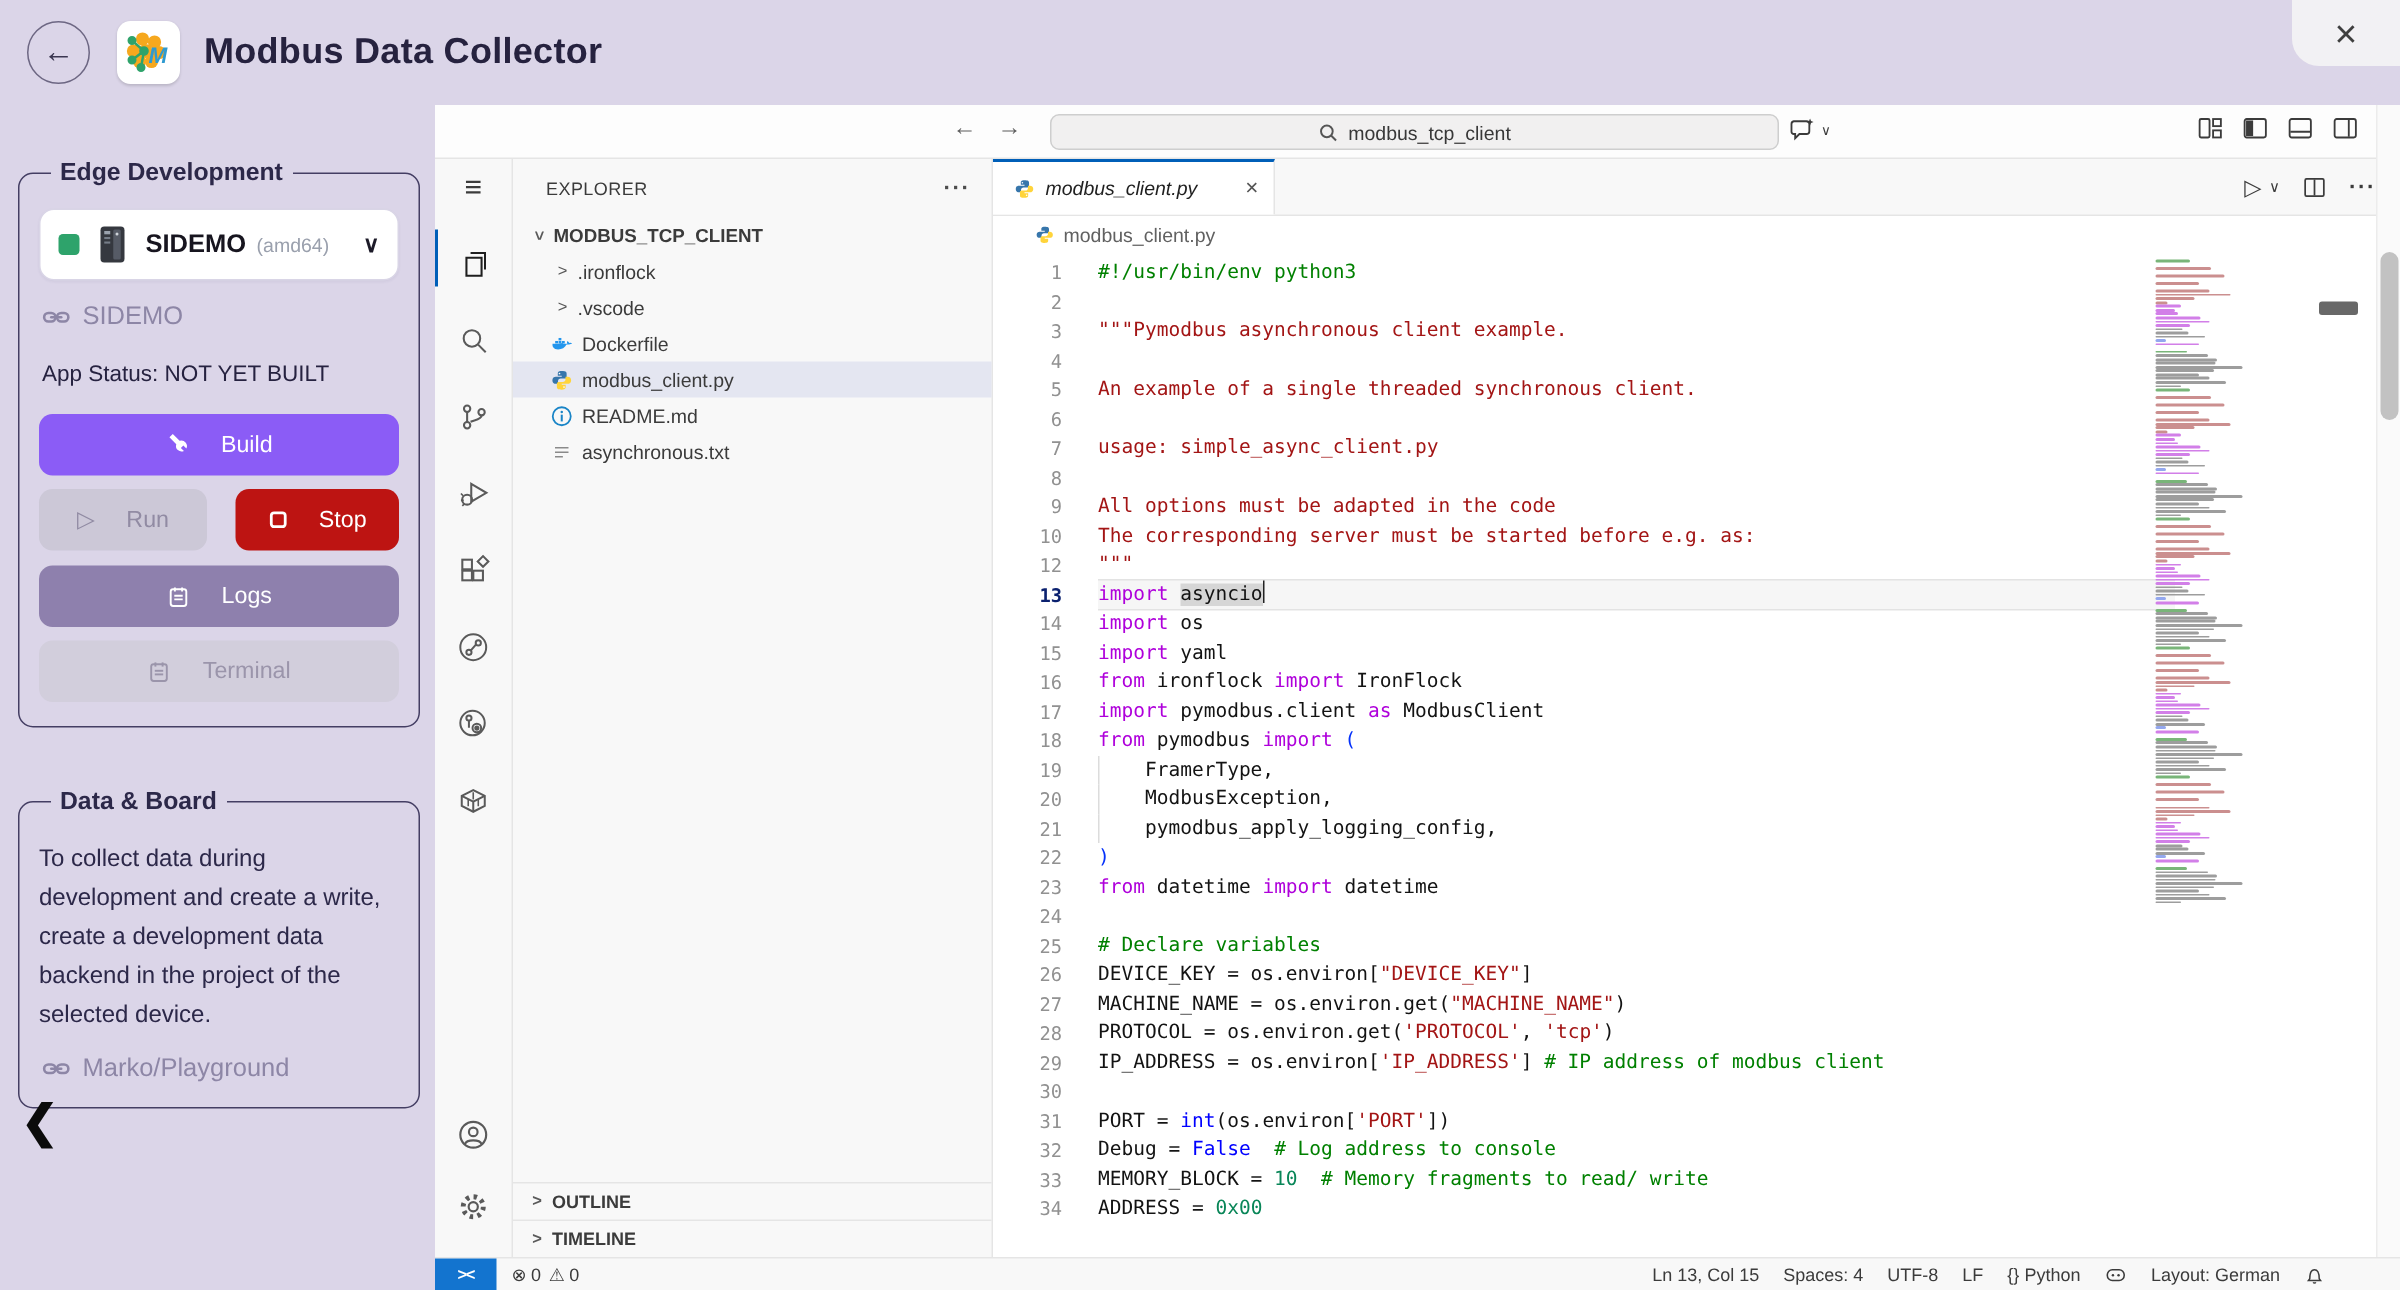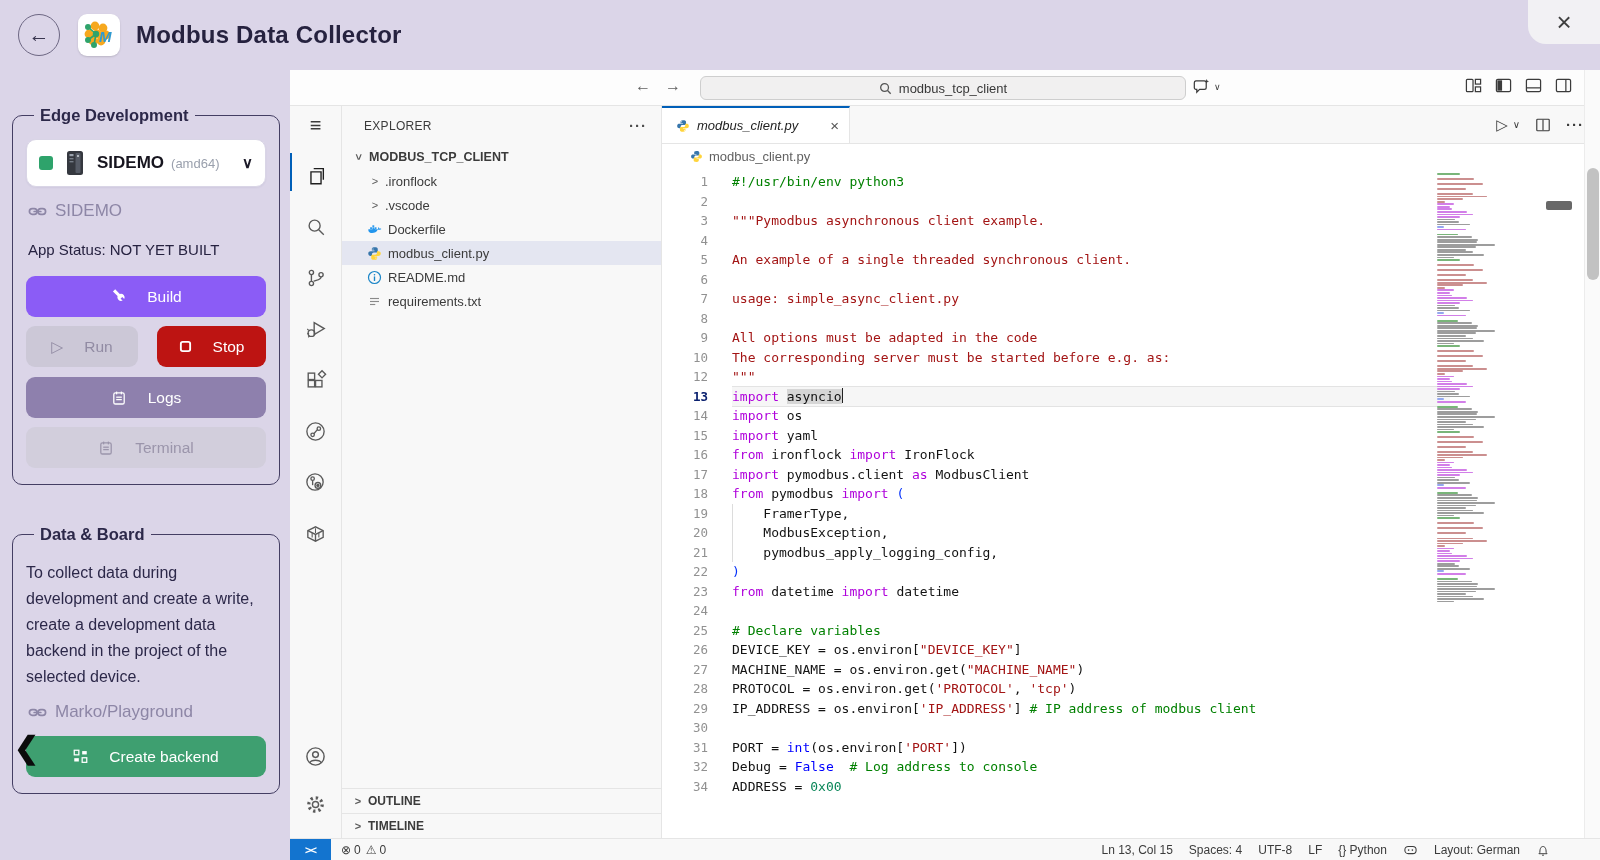--- a/index.html
+++ b/index.html
@@ -246,29 +246,20 @@
     <div class="link-row">
       <svg width="19" height="19" viewBox="0 0 20 20">
         <g fill="none" stroke="#8d86a6" stroke-width="1.8" stroke-linecap="round">
           <rect x="1.5" y="7" width="8" height="6" rx="3"></rect>
           <rect x="10.5" y="7" width="8" height="6" rx="3"></rect>
           <line x1="6.5" y1="10" x2="13.5" y2="10"></line>
         </g>
       </svg>
       <span>Marko/Playground</span>
     </div>
-    <button class="btn btn-backend">
-      <svg width="15" height="15" viewBox="0 0 18 18">
-        <rect x="1.5" y="1.5" width="5.5" height="5.5" fill="none" stroke="#fff" stroke-width="1.5"></rect>
-        <rect x="11" y="2.5" width="5.5" height="4" fill="#fff"></rect>
-        <rect x="1.5" y="11" width="5.5" height="4" fill="#fff"></rect>
-        <rect x="11" y="10.5" width="5.5" height="5.5" fill="none" stroke="#fff" stroke-width="1.5"></rect>
-      </svg>
-      <span>Create backend</span>
-    </button>
   </fieldset>
 </div>
 
 <span class="collapse-chev">❮</span>
 
 <div class="vscode">
 
   <div class="titlebar">
     <span class="nav-arrow" style="left:345px">←</span>
     <span class="nav-arrow" style="left:375px">→</span>
@@ -461,21 +452,21 @@
             <div class="tree-row file-row">
               <span class="file-ico">
                 <svg width="15" height="15" viewBox="0 0 20 20">
                   <g stroke="#8a8a8a" stroke-width="1.5">
                     <line x1="4" y1="6" x2="16" y2="6"></line>
                     <line x1="4" y1="10" x2="16" y2="10"></line>
                     <line x1="4" y1="14" x2="11" y2="14"></line>
                   </g>
                 </svg>
               </span>
-              <span>requirements.txt</span>
+              <span>asynchronous.txt</span>
             </div>
           </div>
       </div>
       <div id="exp-sections">
           <div class="exp-section">
             <span class="tree-chev">&gt;</span>
             <span>OUTLINE</span>
           </div>
           <div class="exp-section">
             <span class="tree-chev">&gt;</span>
@@ -541,20 +532,21 @@
             <div class="code-line"><span class="ln">23</span><span class="lt"><span class="tk-k">from</span><span class="tk-t"> datetime </span><span class="tk-k">import</span><span class="tk-t"> datetime</span></span></div>
             <div class="code-line"><span class="ln">24</span><span class="lt"></span></div>
             <div class="code-line"><span class="ln">25</span><span class="lt"><span class="tk-c"># Declare variables</span></span></div>
             <div class="code-line"><span class="ln">26</span><span class="lt"><span class="tk-t">DEVICE_KEY = os.environ[</span><span class="tk-s">"DEVICE_KEY"</span><span class="tk-t">]</span></span></div>
             <div class="code-line"><span class="ln">27</span><span class="lt"><span class="tk-t">MACHINE_NAME = os.environ.get(</span><span class="tk-s">"MACHINE_NAME"</span><span class="tk-t">)</span></span></div>
             <div class="code-line"><span class="ln">28</span><span class="lt"><span class="tk-t">PROTOCOL = os.environ.get(</span><span class="tk-s">'PROTOCOL'</span><span class="tk-t">, </span><span class="tk-s">'tcp'</span><span class="tk-t">)</span></span></div>
             <div class="code-line"><span class="ln">29</span><span class="lt"><span class="tk-t">IP_ADDRESS = os.environ[</span><span class="tk-s">'IP_ADDRESS'</span><span class="tk-t">] </span><span class="tk-c"># IP address of modbus client</span></span></div>
             <div class="code-line"><span class="ln">30</span></div>
             <div class="code-line"><span class="ln">31</span><span class="lt"><span class="tk-t">PORT = </span><span class="tk-b">int</span><span class="tk-t">(os.environ[</span><span class="tk-s">'PORT'</span><span class="tk-t">])</span></span></div>
             <div class="code-line"><span class="ln">32</span><span class="lt"><span class="tk-t">Debug = </span><span class="tk-b">False</span><span class="tk-t">  </span><span class="tk-c"># Log address to console</span></span></div>
+            <div class="code-line"><span class="ln">33</span><span class="lt"><span class="tk-t">MEMORY_BLOCK = </span><span class="tk-n">10</span><span class="tk-t">  </span><span class="tk-c"># Memory fragments to read/ write</span></span></div>
             <div class="code-line"><span class="ln">34</span><span class="lt"><span class="tk-t">ADDRESS = </span><span class="tk-n">0x00</span></span></div>
           </div>
       </div>
 
       <div class="minimap" id="minimap">
           <div class="mm-line" style="width: 23.16px; background: rgb(121, 181, 121);"></div>
           <div class="mm-line" style="width: 6px; background: transparent;"></div>
           <div class="mm-line" style="width: 37.2px; background: rgb(203, 143, 143);"></div>
           <div class="mm-line" style="width: 6px; background: transparent;"></div>
           <div class="mm-line" style="width: 45.78px; background: rgb(203, 143, 143);"></div>

